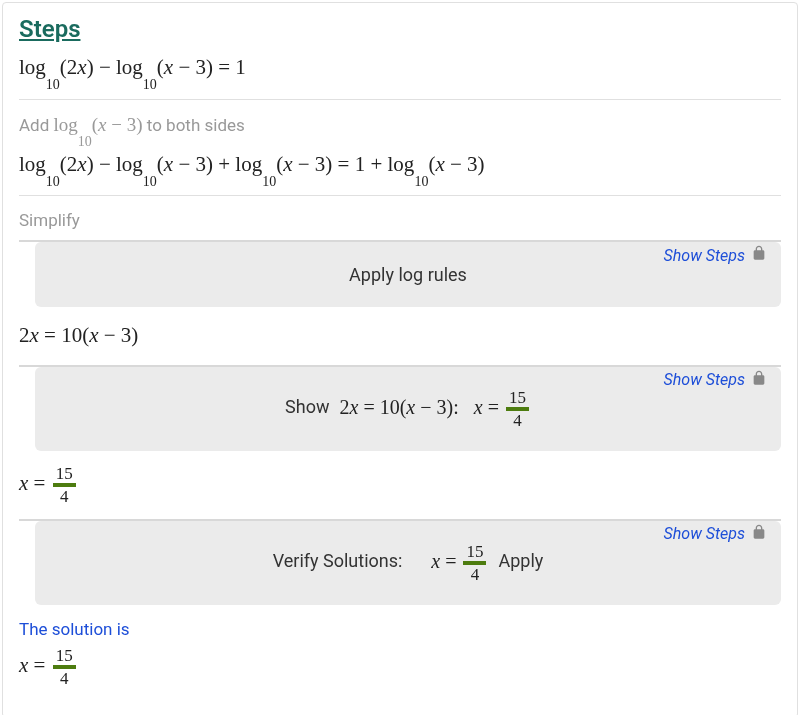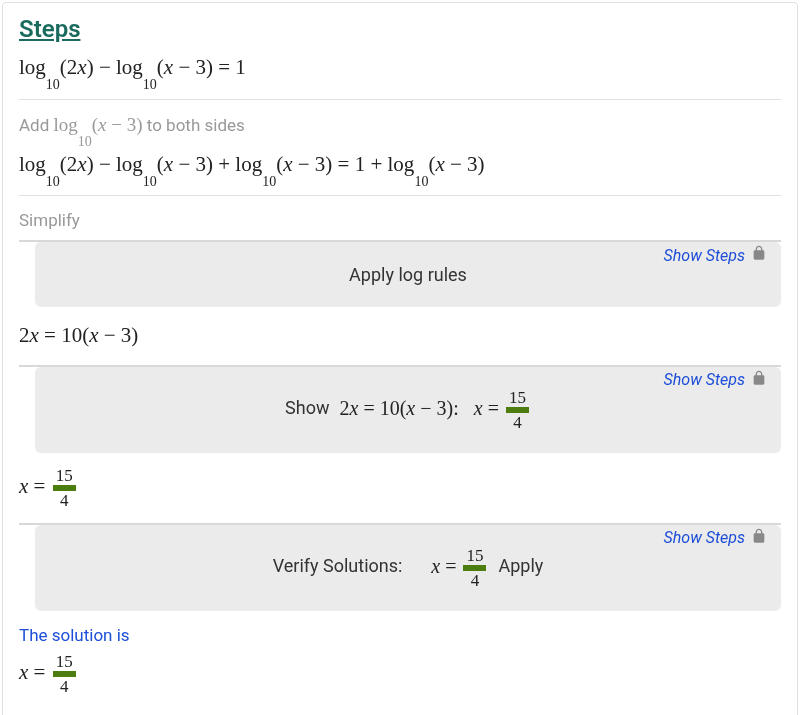--- a/index.html
+++ b/index.html
@@ -89,21 +89,21 @@
     }
     .lock-icon svg { width: 16px; height: 16px; fill: #888; }
     .frac {
       display: inline-block;
       vertical-align: middle;
       text-align: center;
       font-family: "Times New Roman", serif;
       line-height: 1;
       margin: 0 2px;
     }
-    .frac .num { display: block; border-bottom: 6px solid #4d7c0f; padding: 0 3px 1px 3px; font-size: 17px; }
+    .frac .num { display: block; border-bottom: 4px solid #4d7c0f; padding: 0 3px 1px 3px; font-size: 17px; }
     .frac .den { display: block; padding: 1px 3px 0 3px; font-size: 17px; }
     .final-label {
       color: #1d4ed8;
       font-size: 17px;
       margin: 14px 0 6px 0;
     }
     .ital { font-style: italic; }
   </style>
 </head>
 <body>

